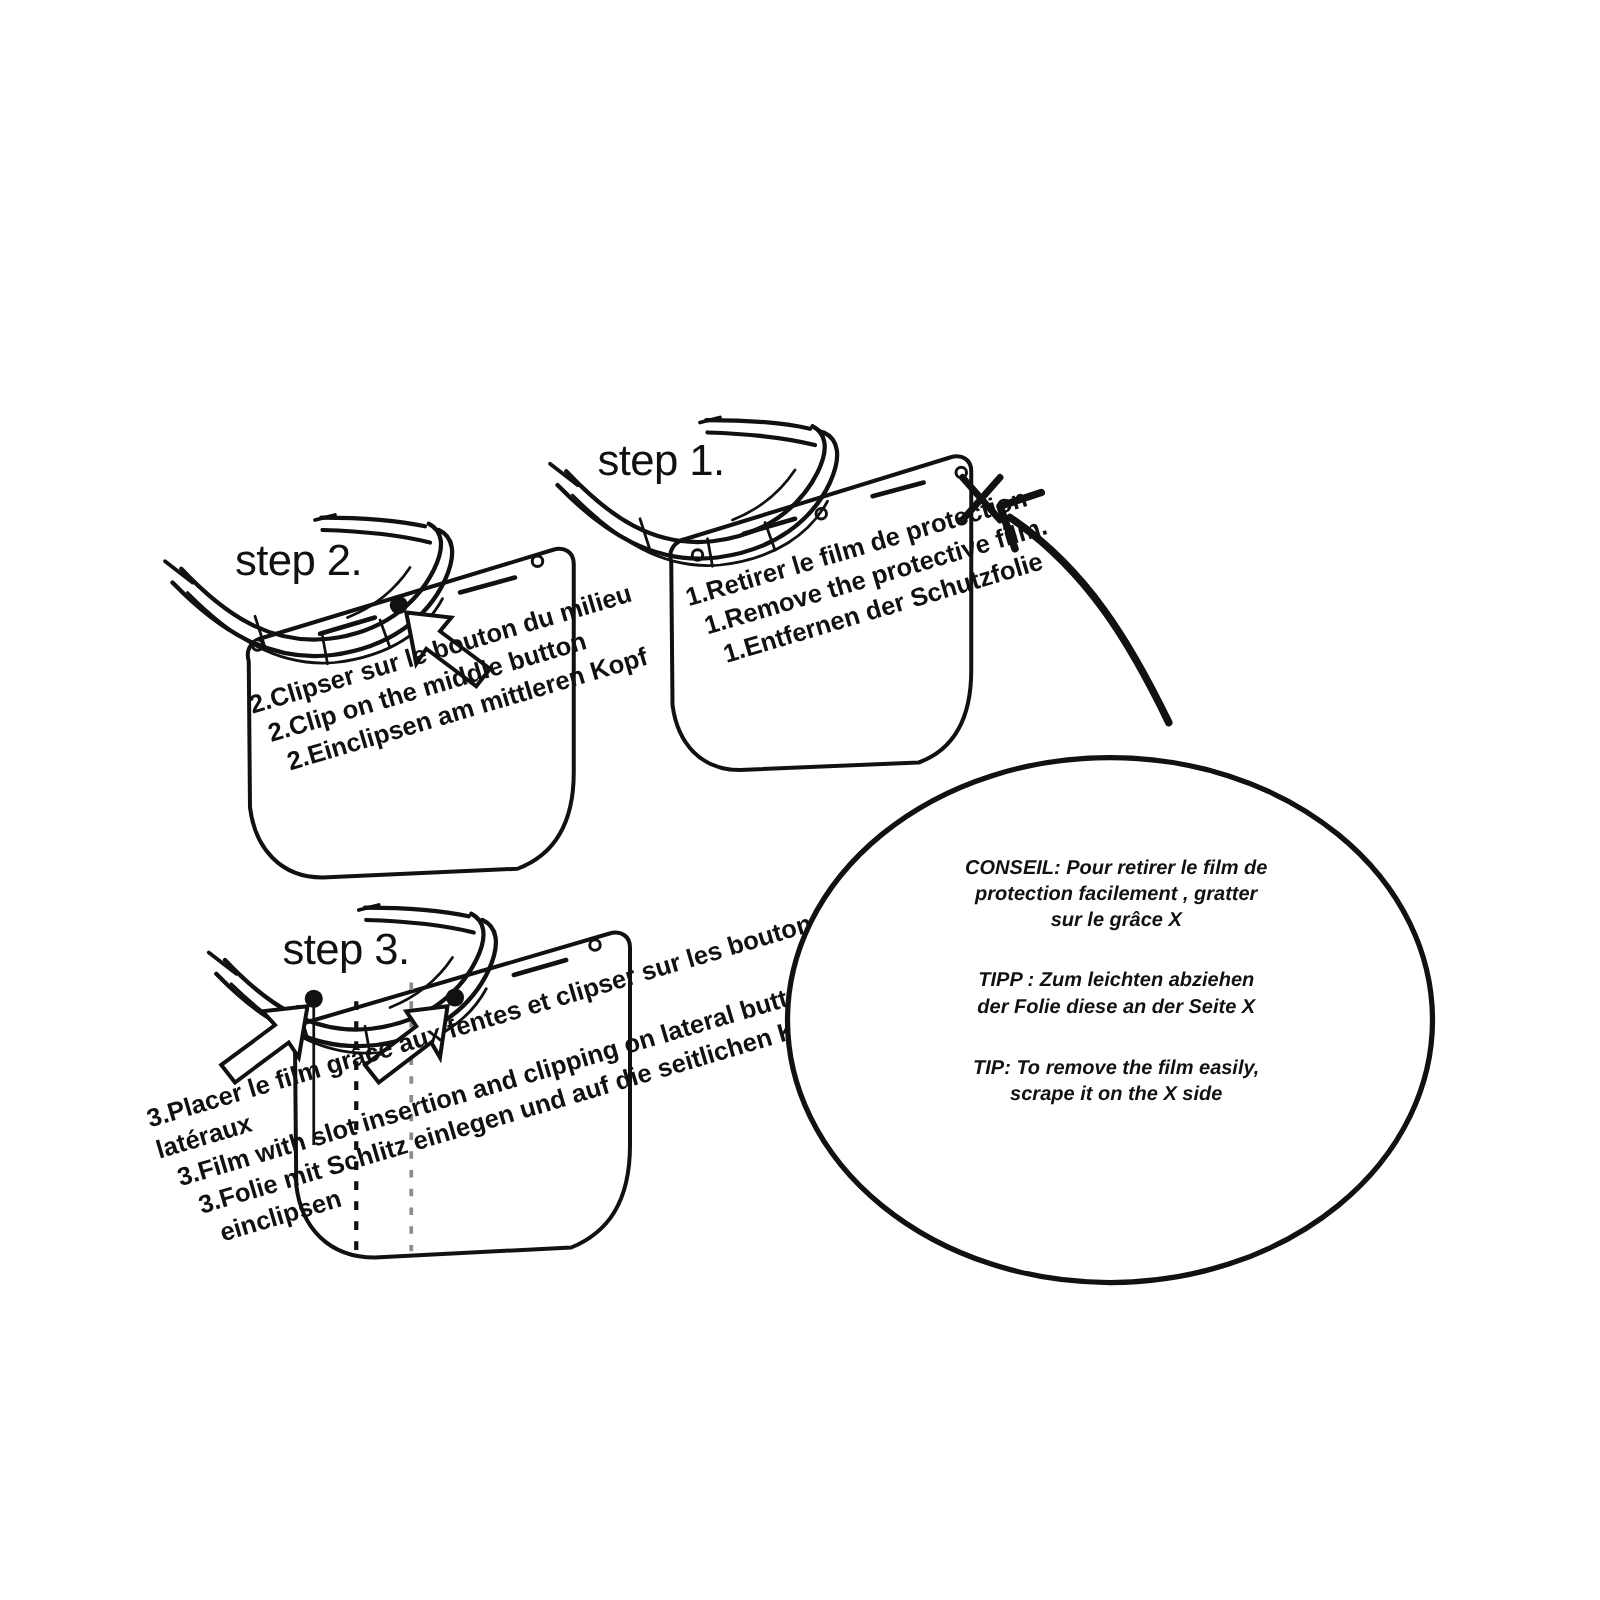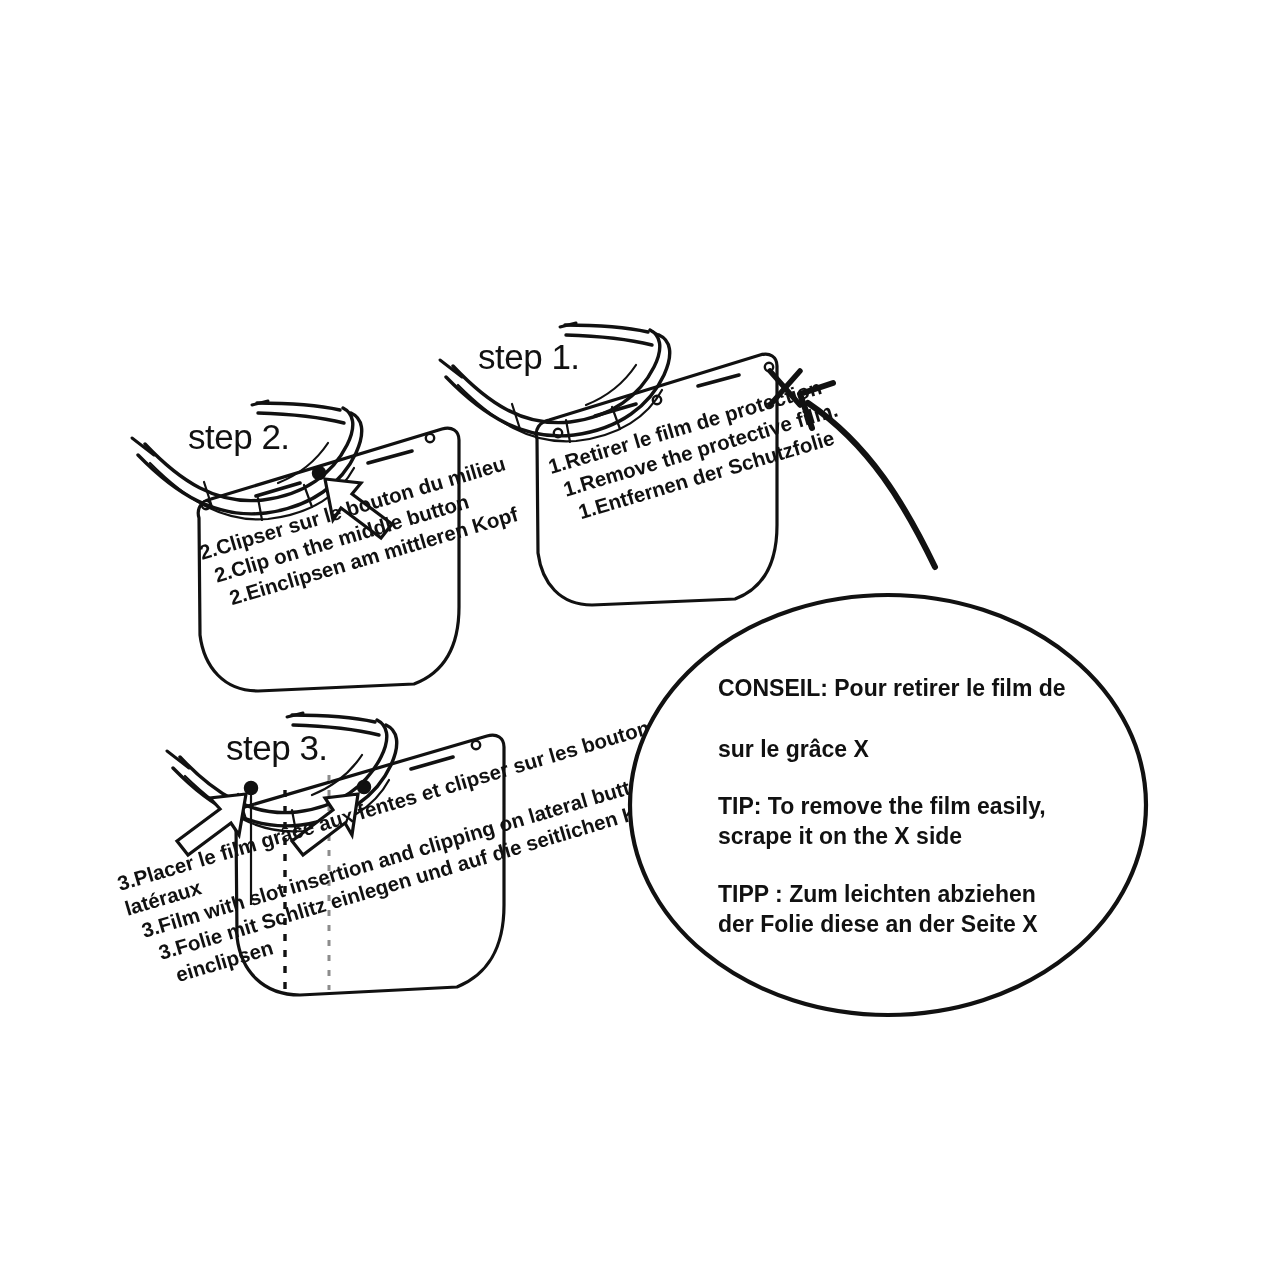--- a/index.html
+++ b/index.html
@@ -10,21 +10,21 @@
   body {
     width: 1280px;
     height: 1280px;
     font-family: "Liberation Sans", sans-serif;
     overflow: hidden;
     position: relative;
   }
   #diagram-root {
     position: absolute;
     left: 0;
-    top: 5px;
+    top: 16px;
     width: 1280px;
     height: 1240px;
   }
   svg { display: block; }
   .shield-outline {
     fill: #ffffff;
     stroke: #111111;
     stroke-width: 3.2;
     stroke-linejoin: round;
   }
@@ -117,24 +117,26 @@
   .instr-text {
     font-family: "Liberation Sans", sans-serif;
     font-size: 20.5px;
     font-weight: bold;
     fill: #111111;
     white-space: pre;
   }
   .tip-block {
     position: absolute;
     font-family: "Liberation Sans", sans-serif;
-    font-size: 23px;
+    font-size: 16px;
     font-weight: bold;
+    font-style: italic;
     line-height: 1.32;
     color: #111111;
+    text-align: center;
   }
   .tip-para { margin: 0 0 27px 0; }
   .tip-para:last-child { margin-bottom: 0; }
 </style>
 </head>
 <body>
 
 <div id="diagram-root">
 
   <svg width="1280" height="1280" viewBox="0 0 1280 1280">
@@ -339,26 +341,26 @@
         <text class="instr-text" x="30" y="104">einclipsen</text>
       </g>
     </g>
 
     <ellipse class="oval-outline" cx="888" cy="800" rx="258" ry="210"></ellipse>
   </svg>
 
   <div class="tip-block" style="left:718px; top:668px; width:350px;">
     <p class="tip-para">
       <span>CONSEIL: Pour retirer le film de</span><br>
-      <br>
+      <span>protection facilement , gratter</span><br>
       <span>sur le grâce X</span>
+    </p>
+    <p class="tip-para">
+      <span>TIPP : Zum leichten abziehen</span><br>
+      <span>der Folie diese an der Seite X</span>
     </p>
     <p class="tip-para">
       <span>TIP: To remove the film easily,</span><br>
       <span>scrape it on the X side</span>
     </p>
-    <p class="tip-para">
-      <span>TIPP : Zum leichten abziehen</span><br>
-      <span>der Folie diese an der Seite X</span>
-    </p>
   </div>
 
 </div>
 
 </body></html>

